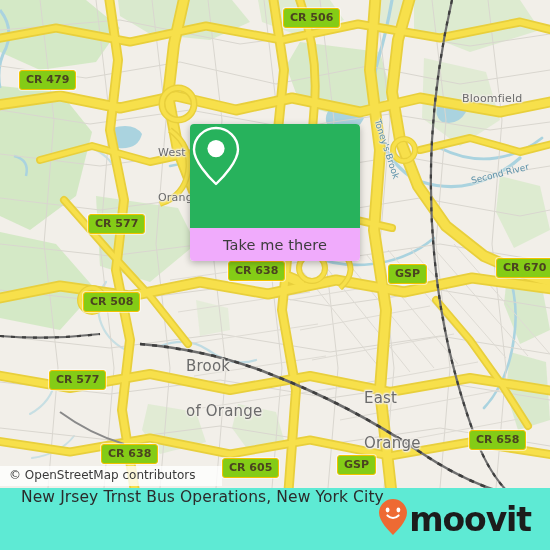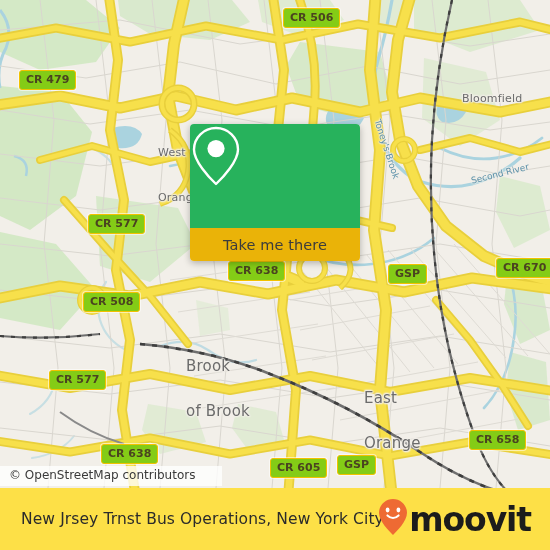--- a/index.html
+++ b/index.html
@@ -61,43 +61,43 @@
   }
   .card-top{
     position:relative;width:100%;height:104px;
     background:#27b25c;
     display:flex;align-items:center;justify-content:center;
   }
   .card-top svg{display:block;}
   .card-bottom{
     width:100%;height:33px;
     display:flex;align-items:center;justify-content:center;
-    background:#eab308;
+    background:#f0abfc;
   }
   .card-bottom span{
     color:#3c3c3c;font-size:14.5px;letter-spacing:.1px;
     font-family:"DejaVu Sans", sans-serif;
   }
 
   
   .attrib{
     position:absolute;left:0;top:466px;
     background:rgba(255,255,255,.78);
     padding:3px 27px 4px 9px;
     color:#3a3a3a;
     font-size:12px;line-height:13px;
     font-family:"DejaVu Sans", sans-serif;
     white-space:nowrap;
   }
 
   
   .footer{
     position:absolute;left:0;top:488px;width:550px;height:62px;
-    background:#fde047;
-    display:flex;align-items:center;
+    background:#5eead4;
+    display:flex;align-items:flex-start;
   }
   .footer-title{
     margin-left:21px;
     color:#2b2b2b;
     font-size:15.5px;
     letter-spacing:.1px;
     font-family:"DejaVu Sans", sans-serif;
     white-space:nowrap;
   }
   .brand{
@@ -277,41 +277,41 @@
 
     <div class="mlabel town" style="left:158px;top:115px;">
       <div>West</div>
       <div>Orange</div>
     </div>
     <div class="mlabel town" style="left:462px;top:61px;">
       <div>Bloomfield</div>
     </div>
     <div class="mlabel city" style="left:186px;top:329px;">
       <div>Brook</div>
-      <div>of Brook</div>
+      <div>of Orange</div>
     </div>
     <div class="mlabel city" style="left:364px;top:361px;">
       <div>East</div>
       <div>Orange</div>
     </div>
 
     <div class="mlabel water" style="left:382px;top:118px;transform:rotate(72deg);transform-origin:left top;">Toney's Brook</div>
     <div class="mlabel water" style="left:470px;top:176px;transform:rotate(-14deg);transform-origin:left top;">Second River</div>
 
     <div class="shield" style="left:283px;top:8px;">CR 506</div>
     <div class="shield" style="left:19px;top:70px;">CR 479</div>
     <div class="shield" style="left:88px;top:214px;">CR 577</div>
     <div class="shield" style="left:228px;top:261px;">CR 638</div>
     <div class="shield" style="left:388px;top:264px;">GSP</div>
     <div class="shield" style="left:496px;top:258px;">CR 670</div>
     <div class="shield" style="left:83px;top:292px;">CR 508</div>
     <div class="shield" style="left:49px;top:370px;">CR 577</div>
     <div class="shield" style="left:469px;top:430px;">CR 658</div>
     <div class="shield" style="left:101px;top:444px;">CR 638</div>
-    <div class="shield" style="left:222px;top:458px;margin-left:48px;">CR 605</div>
+    <div class="shield" style="left:222px;top:458px;">CR 605</div>
     <div class="shield" style="left:337px;top:455px;">GSP</div>
 
     <div class="card">
       <div class="card-top">
         <span>
           <svg width="52" height="62" viewBox="0 0 52 62" fill="none">
             <path d="M26 4 C13.8 4 4 13.6 4 25.4 C4 37 18.6 53 26 60 C33.4 53 48 37 48 25.4 C48 13.6 38.2 4 26 4 Z" stroke="#ffffff" stroke-width="2.4" fill="none" stroke-linejoin="round"></path>
             <circle cx="26" cy="24.6" r="8.6" fill="#ffffff"></circle>
           </svg>
         </span>

